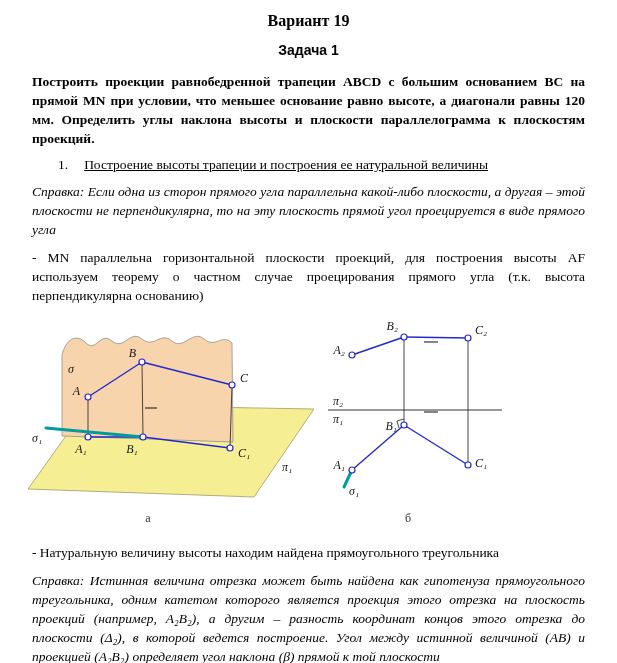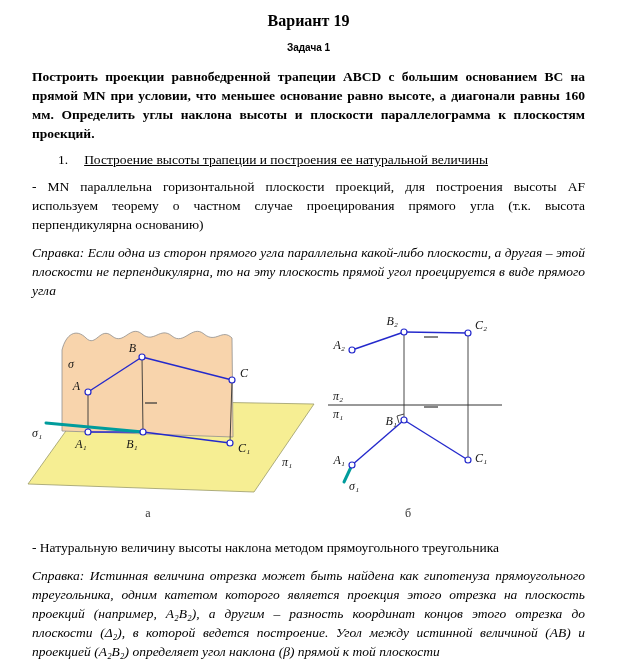--- a/index.html
+++ b/index.html
@@ -7,21 +7,21 @@
     width:617px; height:663px; overflow:hidden;
     font-family:"Liberation Serif","DejaVu Serif",serif;
     color:#000;
   }
   .page { padding:8px 32px 0 32px; box-sizing:border-box; }
   .title {
     text-align:center; font-size:16px; font-weight:bold;
     margin:4px 0 12px 0;
   }
   .subtitle {
-    text-align:center; font-size:10px; font-weight:bold;
+    text-align:center; font-size:14px; font-weight:bold;
     font-family:"Liberation Sans","DejaVu Sans",sans-serif;
     margin:0 0 14px 0;
   }
   .statement {
     font-size:13.5px; font-weight:bold; line-height:1.42;
     text-align:justify; margin:0 0 8px 0;
   }
   .heading { font-size:13.5px; margin:6px 0 8px 0; padding-left:26px; }
   .heading .num { margin-right:16px; }
   .heading .txt { text-decoration:underline; }
@@ -35,29 +35,29 @@
   svg text.caption { font-style:normal; font-size:12px; fill:#333; }
 </style>
 </head>
 <body>
 
 <div class="page">
 
   <div class="title">Вариант 19</div>
   <div class="subtitle">Задача 1</div>
 
-  <div class="statement">Построить проекции равнобедренной трапеции ABCD с большим основанием BC на прямой MN при условии, что меньшее основание равно высоте, а диагонали равны 160 мм. Определить углы наклона высоты и плоскости параллелограмма к плоскостям проекций.</div>
+  <div class="statement">Построить проекции равнобедренной трапеции ABCD с большим основанием BC на прямой MN при условии, что меньшее основание равно высоте, а диагонали равны 120 мм. Определить углы наклона высоты и плоскости параллелограмма к плоскостям проекций.</div>
 
   <div class="heading">
     <span class="num">1.</span><span class="txt">Построение высоты трапеции и построения ее натуральной величины</span>
   </div>
 
+  <div class="para note">Справка: Если одна из сторон прямого угла параллельна какой-либо плоскости, а другая – этой плоскости не перпендикулярна, то на эту плоскость прямой угол проецируется в виде прямого угла</div>
+
   <div class="para">- MN параллельна горизонтальной плоскости проекций, для построения высоты AF используем теорему о частном случае проецирования прямого угла (т.к. высота перпендикулярна основанию)</div>
-
-  <div class="para note">Справка: Если одна из сторон прямого угла параллельна какой-либо плоскости, а другая – этой плоскости не перпендикулярна, то на эту плоскость прямой угол проецируется в виде прямого угла</div>
 
   <div class="figure">
     <svg width="617" height="215" viewBox="0 0 617 215">
 
       <polygon points="88,90 314,94 254,182 28,174" stroke="#9a9a6a" stroke-width="0.8" fill="#f6ee93"></polygon>
 
       <path d="M 62 40 C 66 24, 76 18, 86 28 S 100 16, 112 26 S 130 14, 142 24 S 160 16, 172 26 S 192 14, 204 24 S 222 18, 232 28 L 233 127 L 62 121 Z" stroke="#8f8f8f" stroke-width="0.8" fill="#f8d4ac"></path>
 
       <g stroke="#333333" stroke-width="0.9" fill="none">
         <line x1="88" y1="82" x2="88" y2="122"></line>
@@ -134,17 +134,17 @@
       <text x="397" y="115" text-anchor="end">B₁</text>
       <text x="345" y="154" text-anchor="end">A₁</text>
       <text x="475" y="152">C₁</text>
       <text x="349" y="180">σ₁</text>
 
       <text x="148" y="207" text-anchor="middle" class="caption">а</text>
       <text x="408" y="207" text-anchor="middle" class="caption">б</text>
     </svg>
   </div>
 
-  <div class="para">- Натуральную величину высоты наклона методом прямоугольного треугольника</div>
+  <div class="para">- Натуральную величину высоты находим найдена прямоугольного треугольника</div>
 
   <div class="para note">Справка: Истинная величина отрезка может быть найдена как гипотенуза прямоугольного треугольника, одним катетом которого является проекция этого отрезка на плоскость проекций (например, A₂B₂), а другим – разность координат концов этого отрезка до плоскости (Δ₂), в которой ведется построение. Угол между истинной величиной (AB) и проекцией (A₂B₂) определяет угол наклона (β) прямой к той плоскости</div>
 
 </div>
 
 </body></html>

